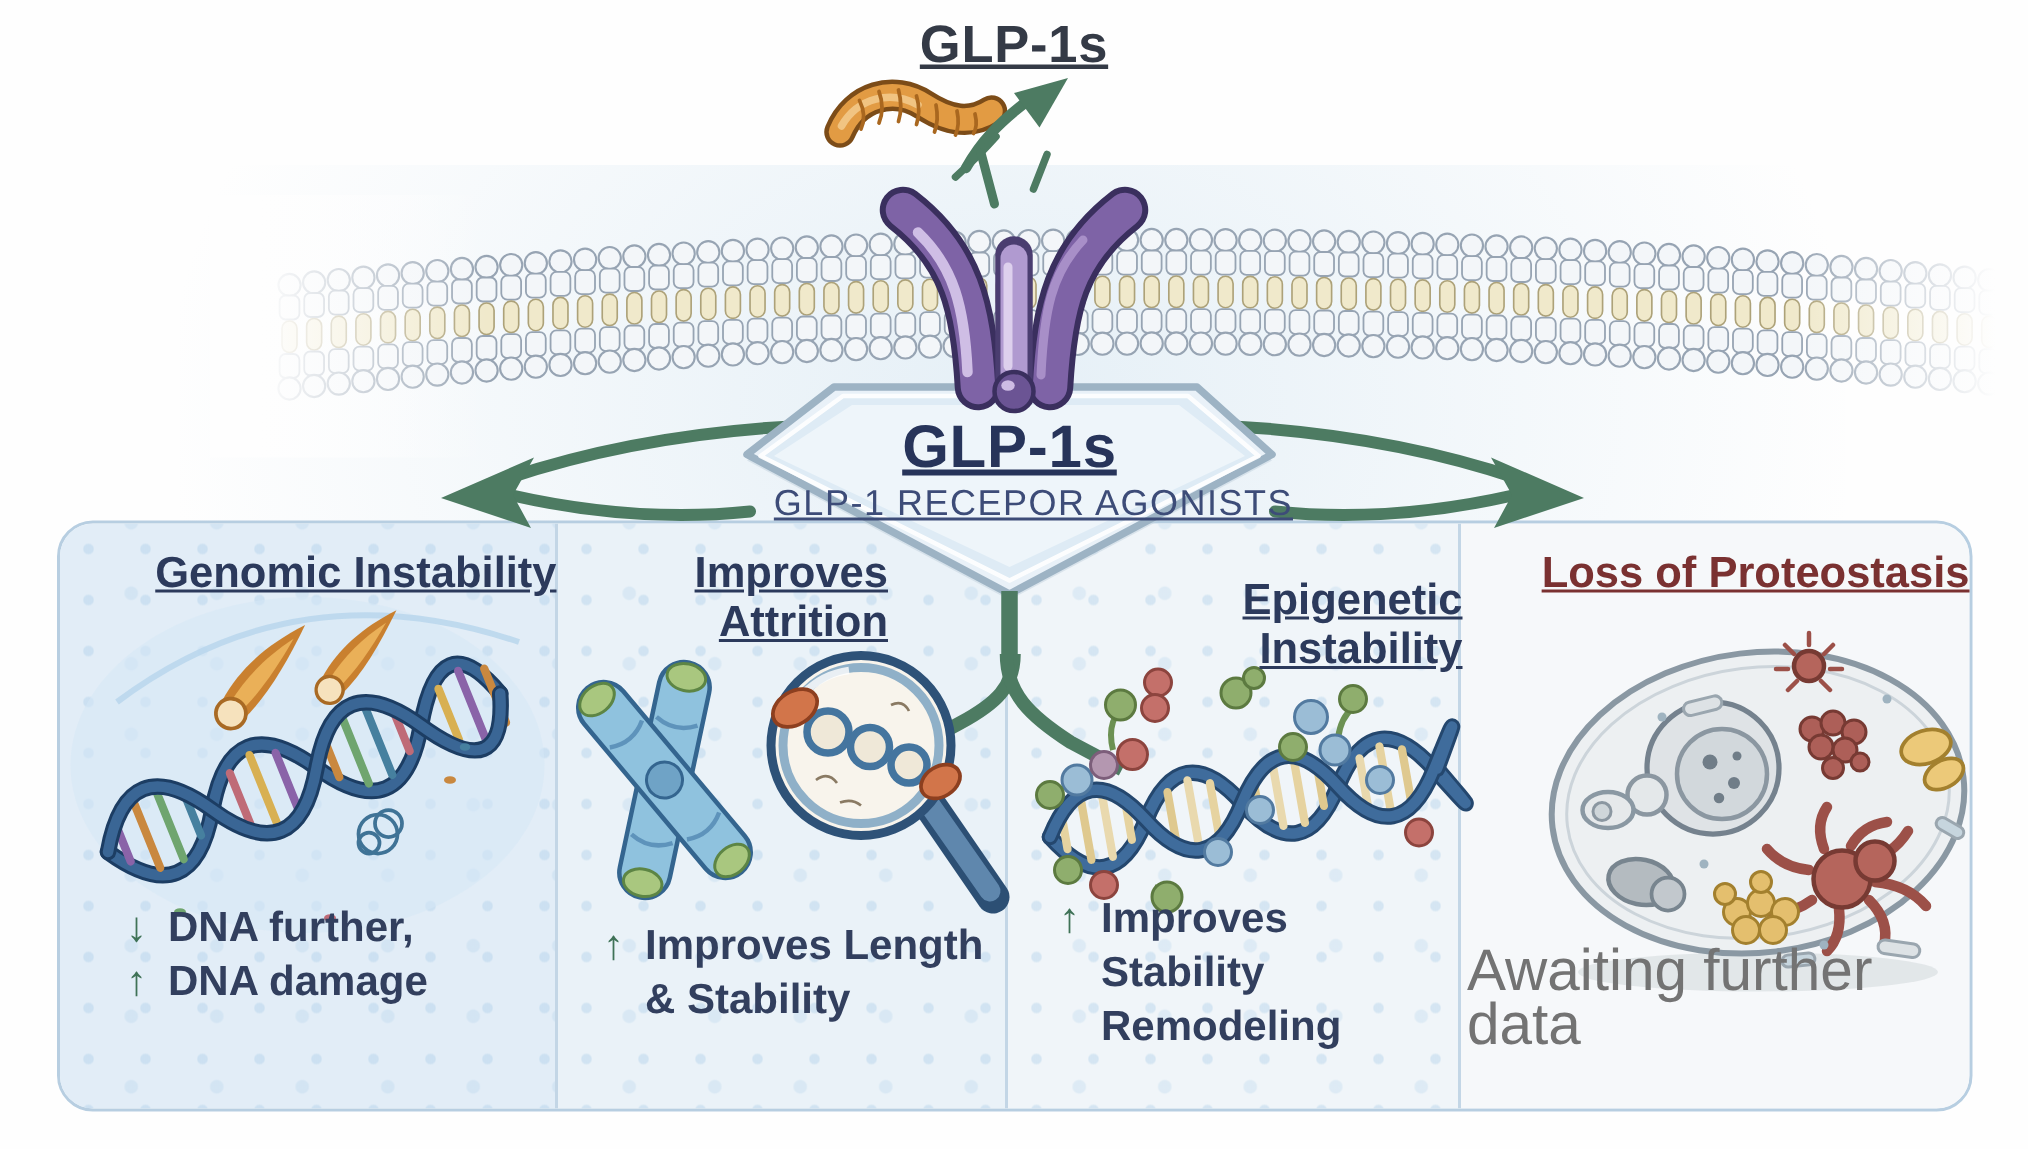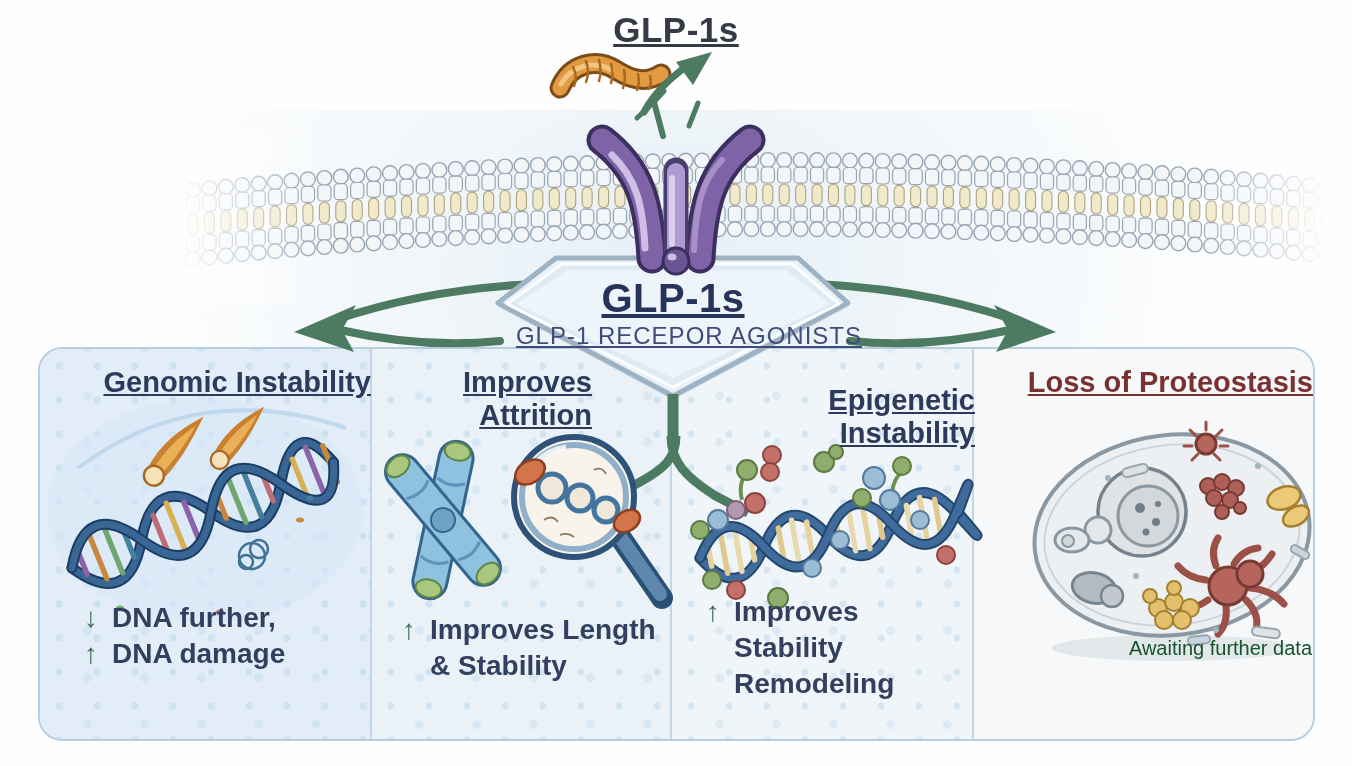--- a/index.html
+++ b/index.html
@@ -40,21 +40,21 @@
   .pt2{left:372px;top:366px;width:220px;}
   .pt3{left:745px;top:384px;width:230px;}
   .pt4{left:975px;top:366px;width:338px;color:#7a3131;}
   .effects{position:absolute;z-index:4;display:flex;flex-direction:column;}
   .eline{display:flex;align-items:baseline;font-size:28px;font-weight:bold;color:#323f5e;line-height:36px;}
   .arr{display:inline-block;width:26px;margin-right:8px;color:#3f7257;font-weight:bold;text-align:center;}
   .ef1{left:78px;top:600px;}
   .ef2{left:396px;top:612px;}
   .ef3{left:700px;top:594px;}
   .ef4{left:978px;top:630px;width:334px;}
-  .ef4 .eline{font-weight:400;color:#14532d;font-size:20px;justify-content:flex-end;}
+  .ef4 .eline{font-weight:400;color:#737373;font-size:39px;justify-content:flex-end;}
 </style>
 </head>
 <body>
 
 <div class="stage">
   <div class="bg-haze"></div>
 
   <div class="panels">
     <div class="panel p1 sep speck"></div>
     <div class="panel p2 sep speck"></div>

